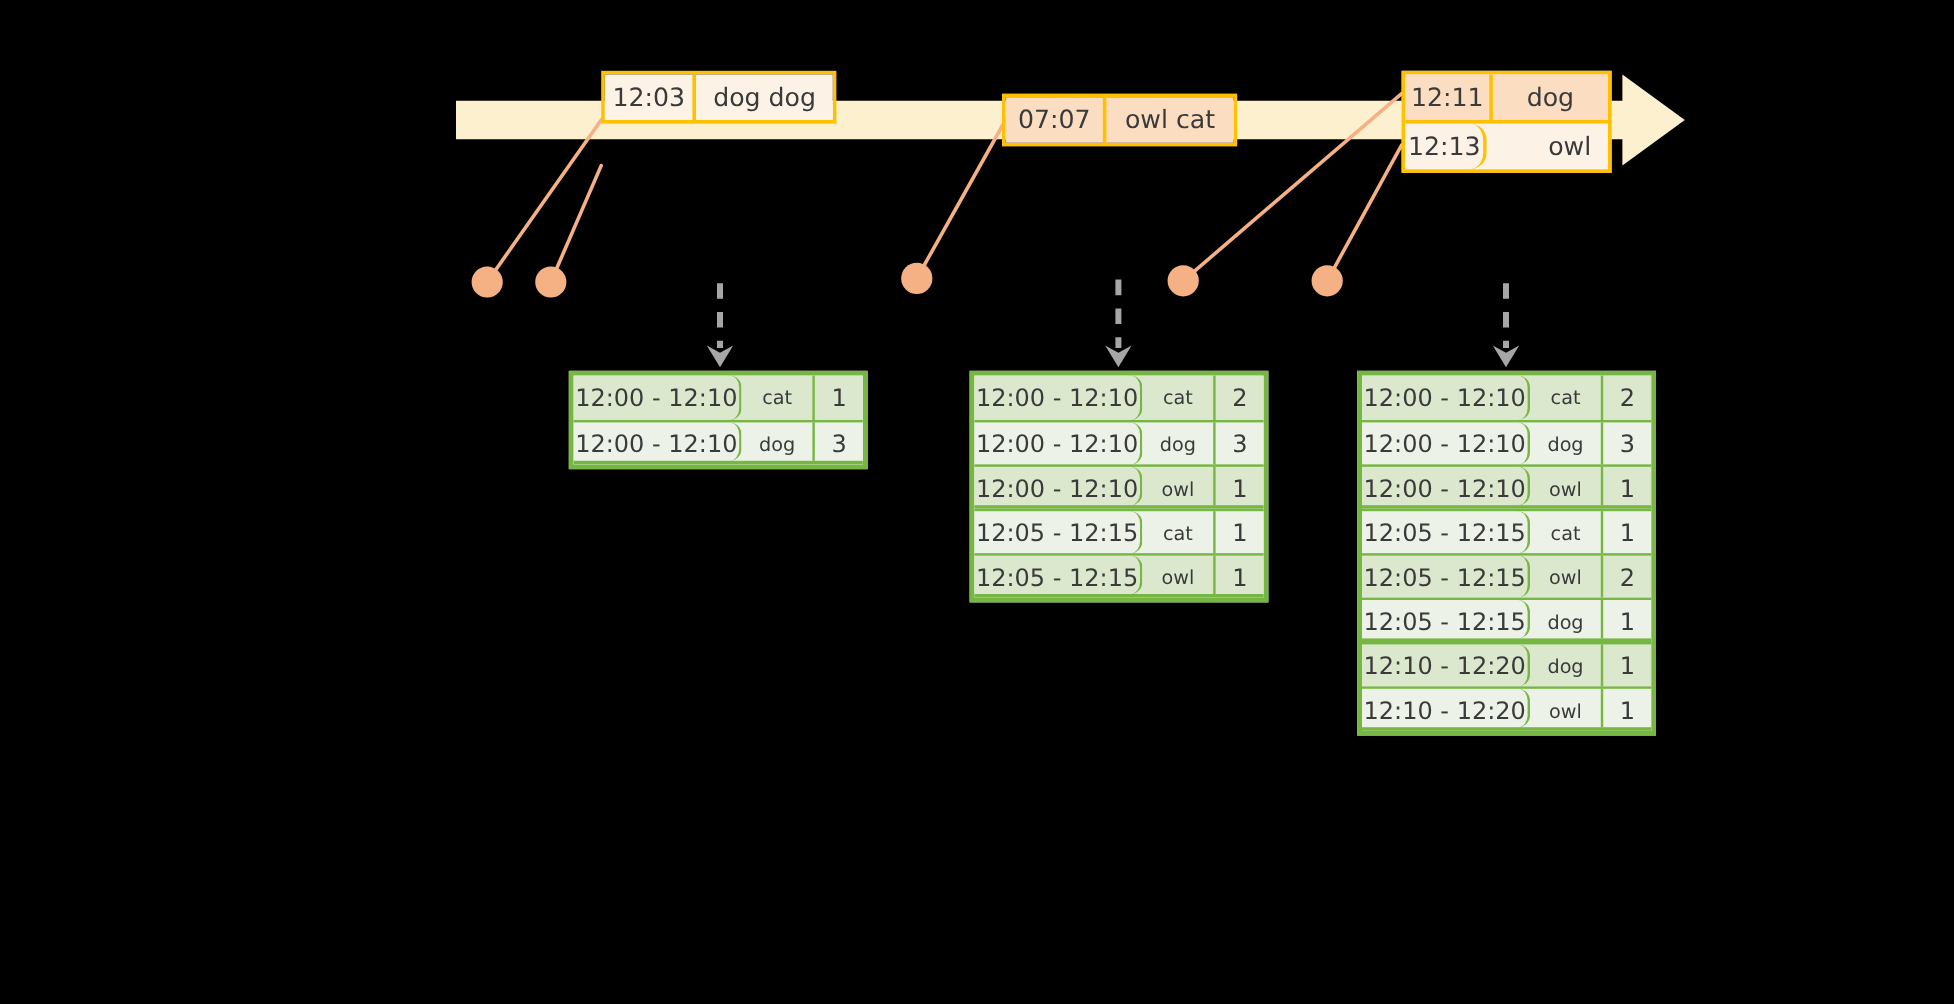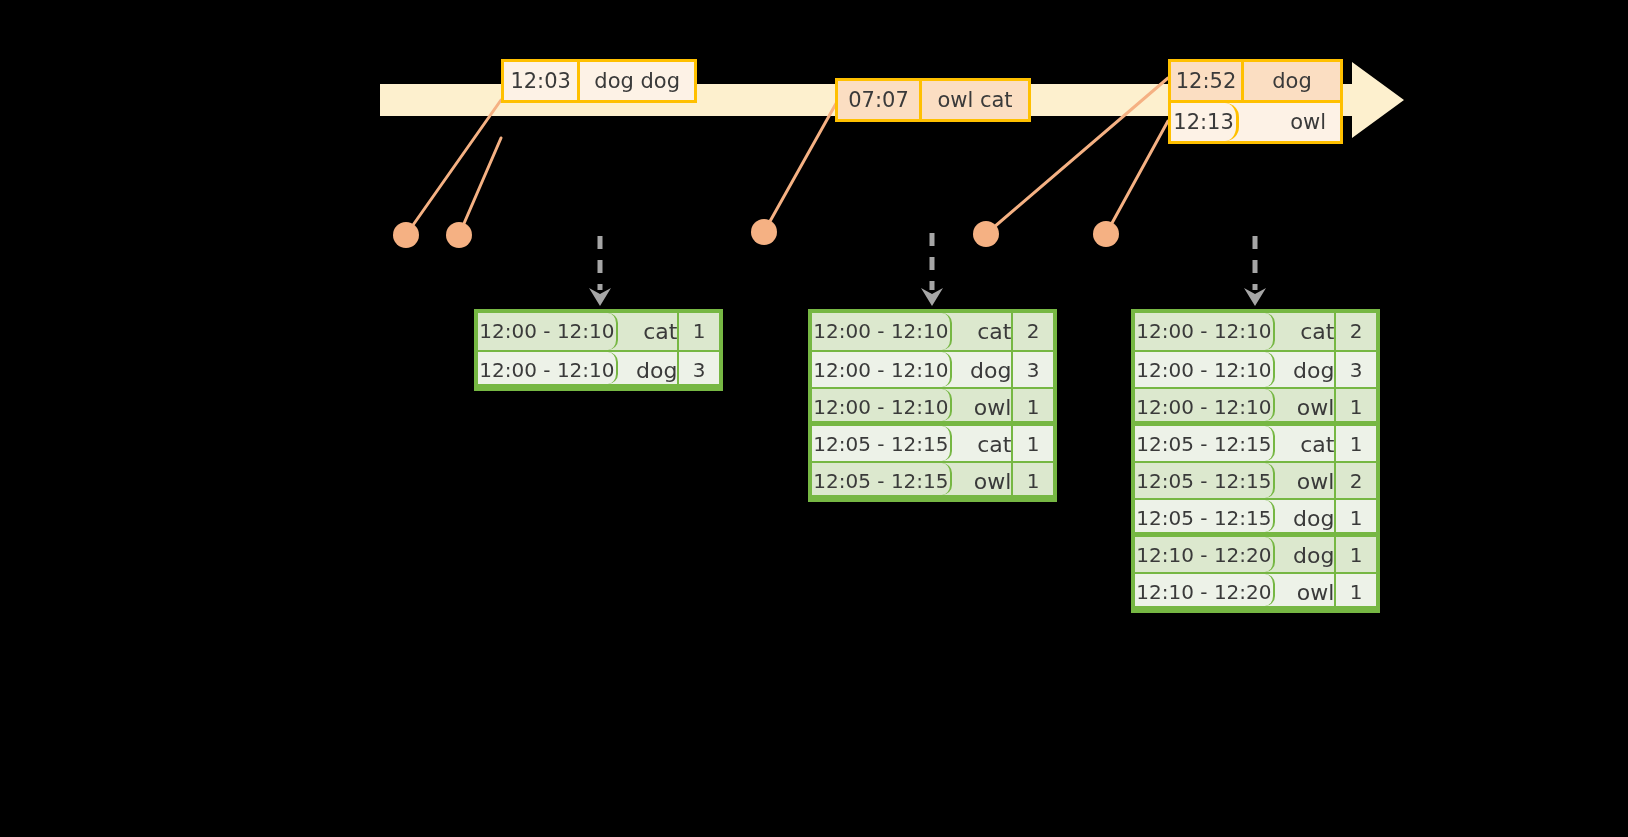--- a/index.html
+++ b/index.html
@@ -90,22 +90,22 @@
     text-align: center;
     font-size: 20px;
     color: #3A3A3A;
     line-height: 37px;
     box-sizing: border-box;
     border-right: 2px solid #76B743;
     white-space: nowrap;
     border-radius: 10px;
   }
   .res-key {
-    text-align: right;
-    font-size: 22px;
+    text-align: center;
+    font-size: 16px;
     color: #3A3A3A;
     line-height: 37px;
     box-sizing: border-box;
     border-right: 2px solid #76B743;
     white-space: nowrap;
     width: 62px;
   }
   .res-count {
     text-align: center;
     font-size: 20px;
@@ -167,21 +167,21 @@
         </div>
       </div>
       <div class="event-box" style="left: 835px; top: 78px; width: 196px;">
         <div class="event-row shade-dark">
           <div class="ev-time" style="width: 84px;">07:07</div>
           <div class="ev-payload">owl cat</div>
         </div>
       </div>
       <div class="event-box" style="left: 1168px; top: 59px; width: 175px;">
         <div class="event-row shade-dark">
-          <div class="ev-time" style="width: 73px;">12:52</div>
+          <div class="ev-time" style="width: 73px;">12:11</div>
           <div class="ev-payload">dog</div>
         </div>
         <div class="event-row shade-light">
           <div class="ev-time" style="width: 73px; border-radius: 14px;">12:13</div>
           <div class="ev-payload">owl</div>
         </div>
       </div>
     </div>
   <div id="tables-layer">
       <div class="result-table" style="left: 474px; top: 309px; width: 249px;">

